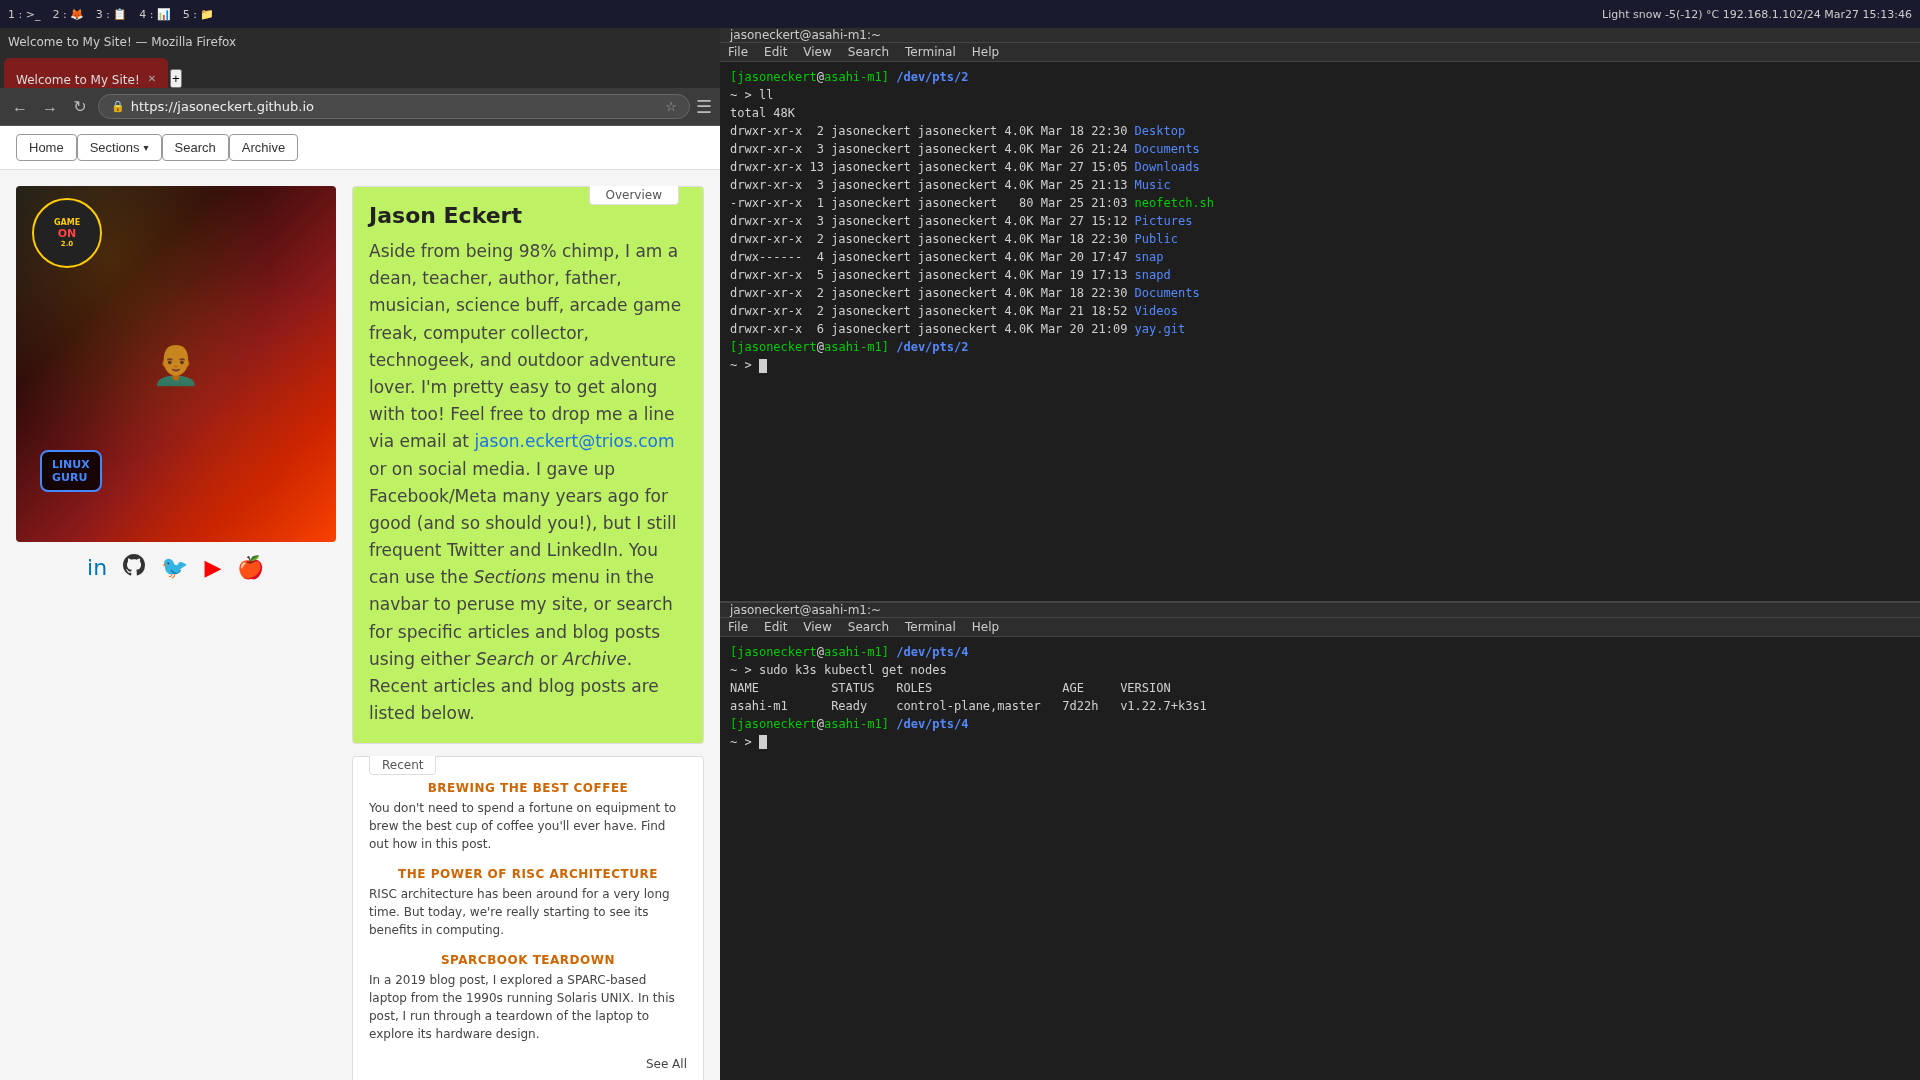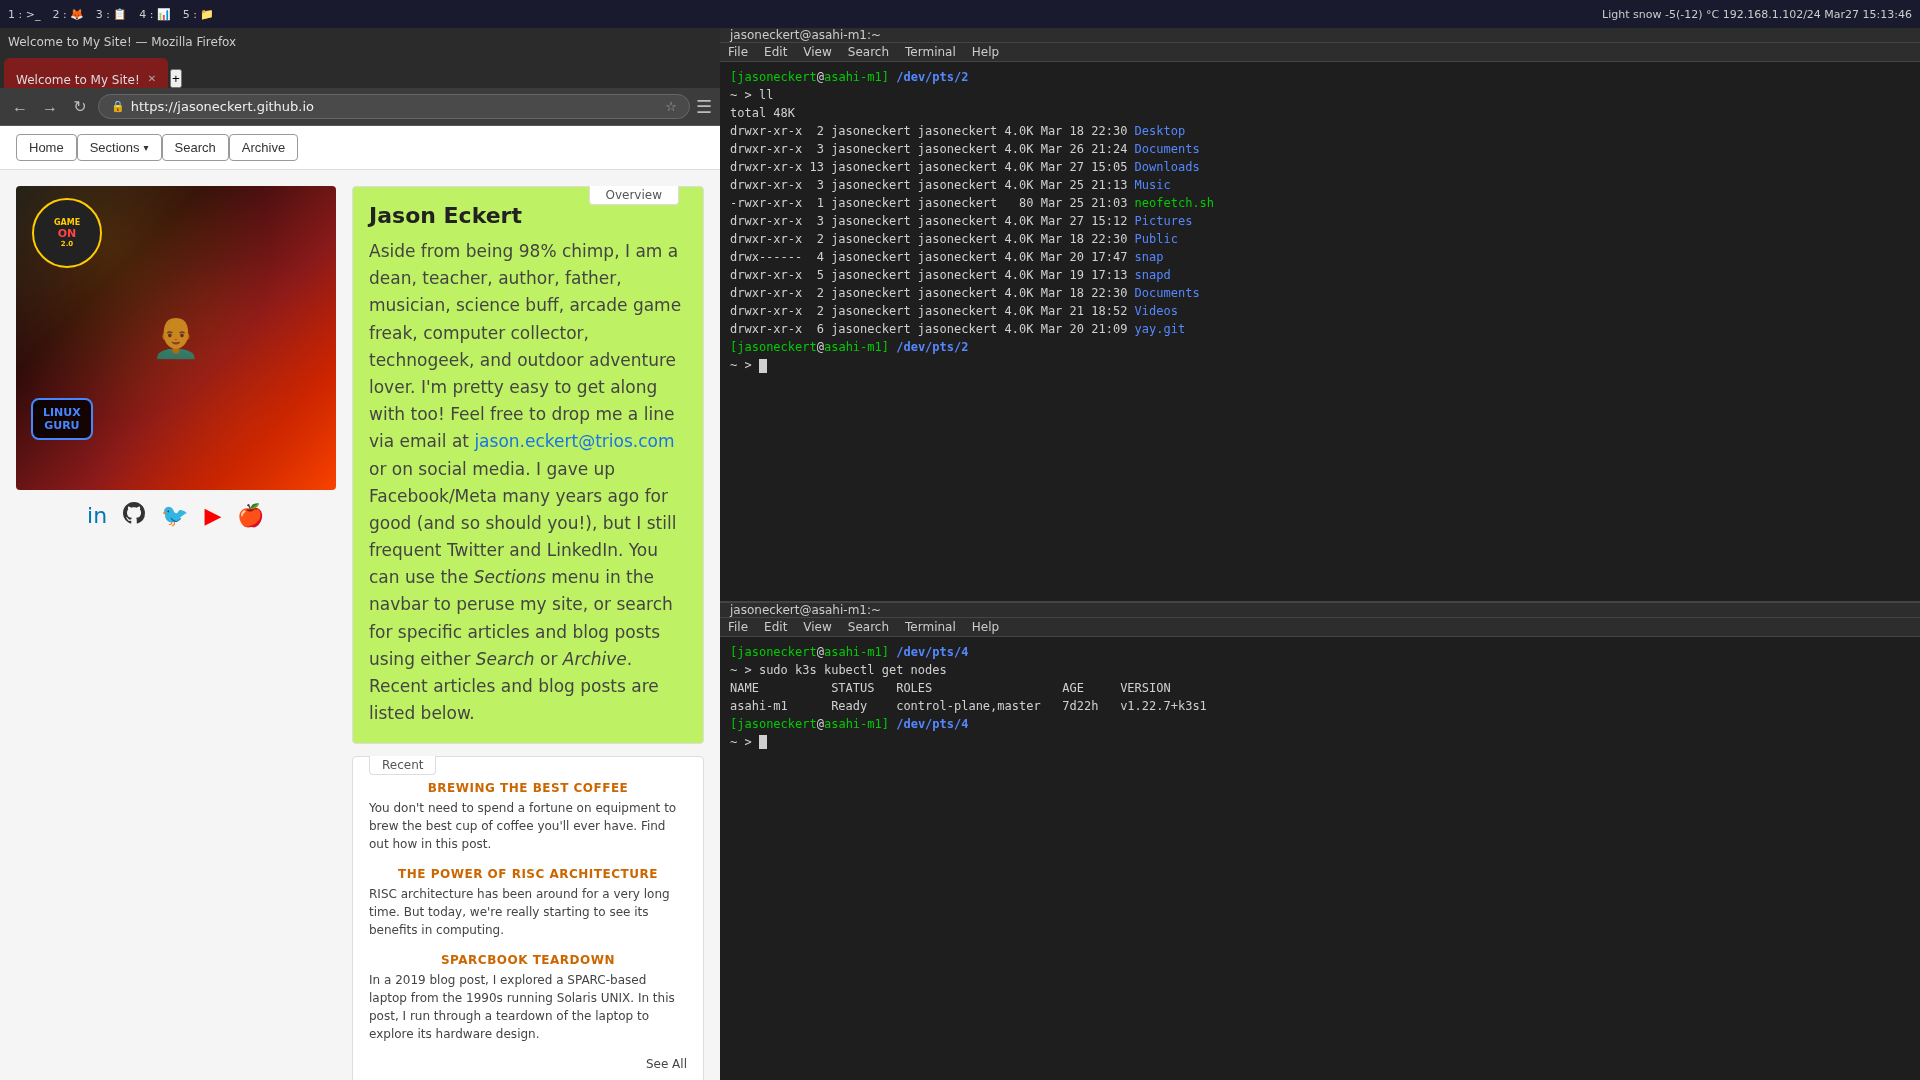--- a/index.html
+++ b/index.html
@@ -152,21 +152,21 @@
     .site-content {
       padding: 16px;
       display: flex;
       gap: 16px;
       flex: 1;
     }
 
     .site-profile-img {
       width: 320px;
       min-width: 320px;
-      height: 304px;
+      height: 356px;
       background: linear-gradient(135deg, #1a1a1a 0%, #2d0a0a 30%, #8b1a1a 60%, #cc2200 80%, #ff4400 100%);
       border-radius: 4px;
       position: relative;
       overflow: hidden;
       display: flex;
       flex-direction: column;
       align-items: center;
       justify-content: center;
     }
     .profile-img-overlay {
@@ -192,29 +192,28 @@
       align-items: center;
       justify-content: center;
       font-size: 9px;
       font-weight: bold;
       color: #ffcc00;
       text-align: center;
     }
     .linux-guru-badge {
       position: absolute;
       bottom: 50px;
-      left: 15px;
+      left: 24px;
       background: rgba(0,0,0,0.8);
       border: 2px solid #4488ff;
       border-radius: 8px;
       padding: 6px 10px;
       color: #4488ff;
       font-size: 11px;
       font-weight: bold;
-      text-align: center;
     }
     .social-icons {
       display: flex;
       gap: 16px;
       align-items: center;
       justify-content: center;
       padding: 12px 0 8px;
       background: #f5f5f5;
     }
     .social-icon {

